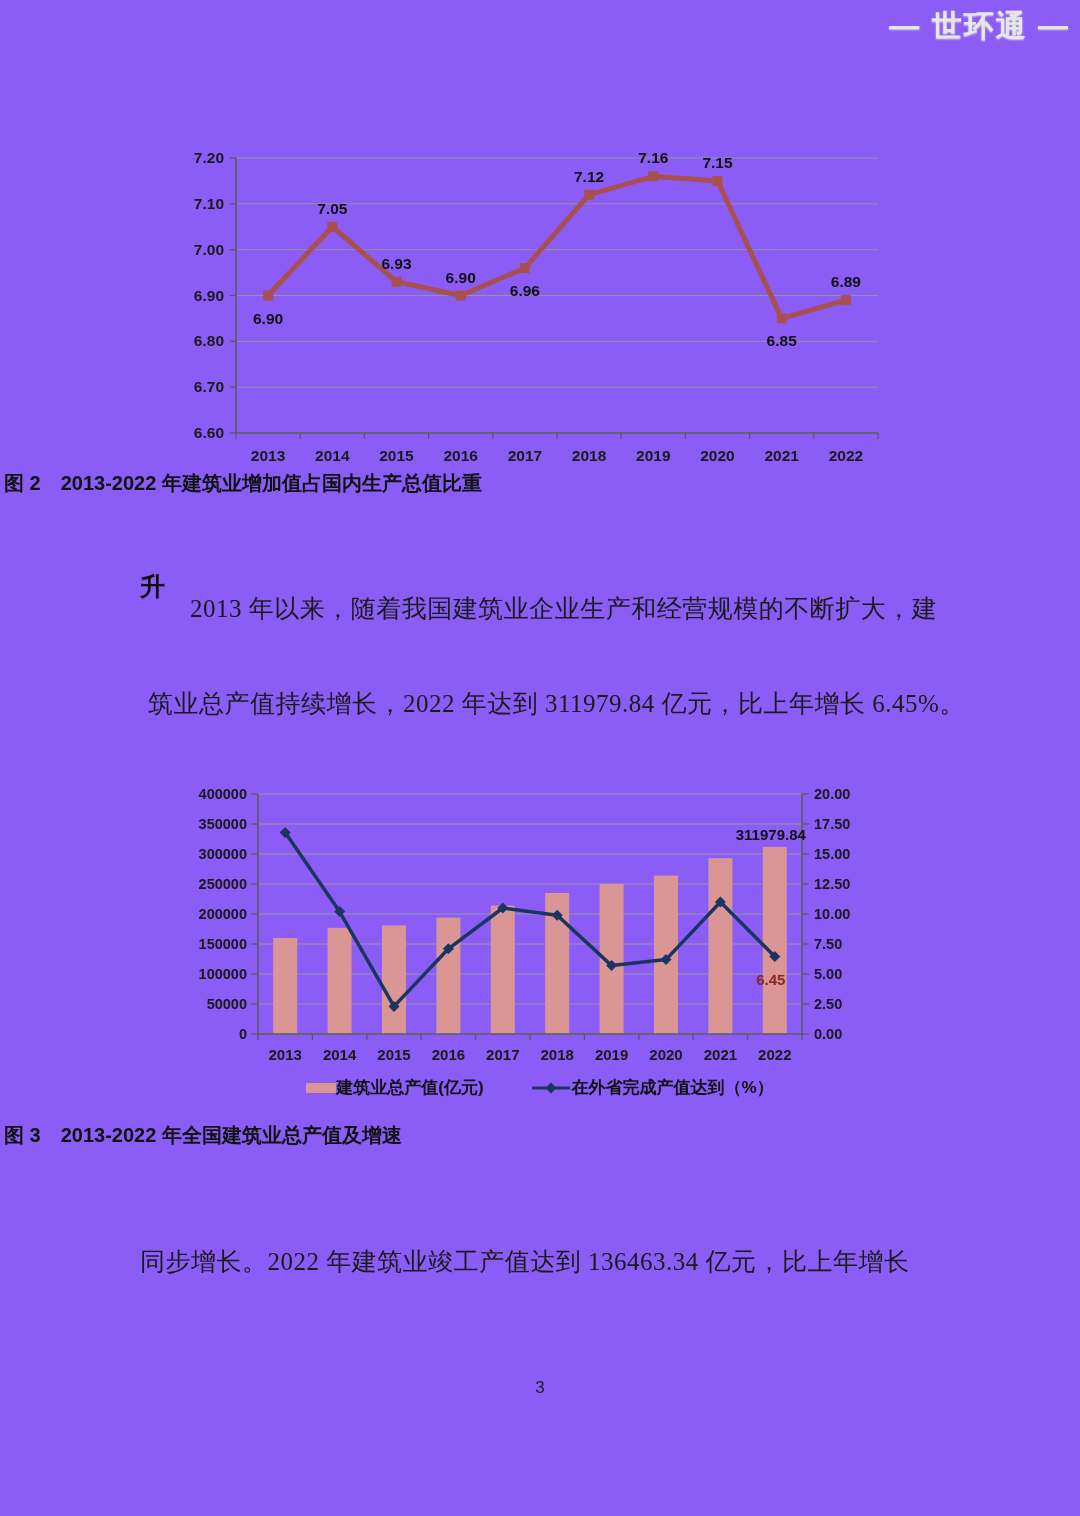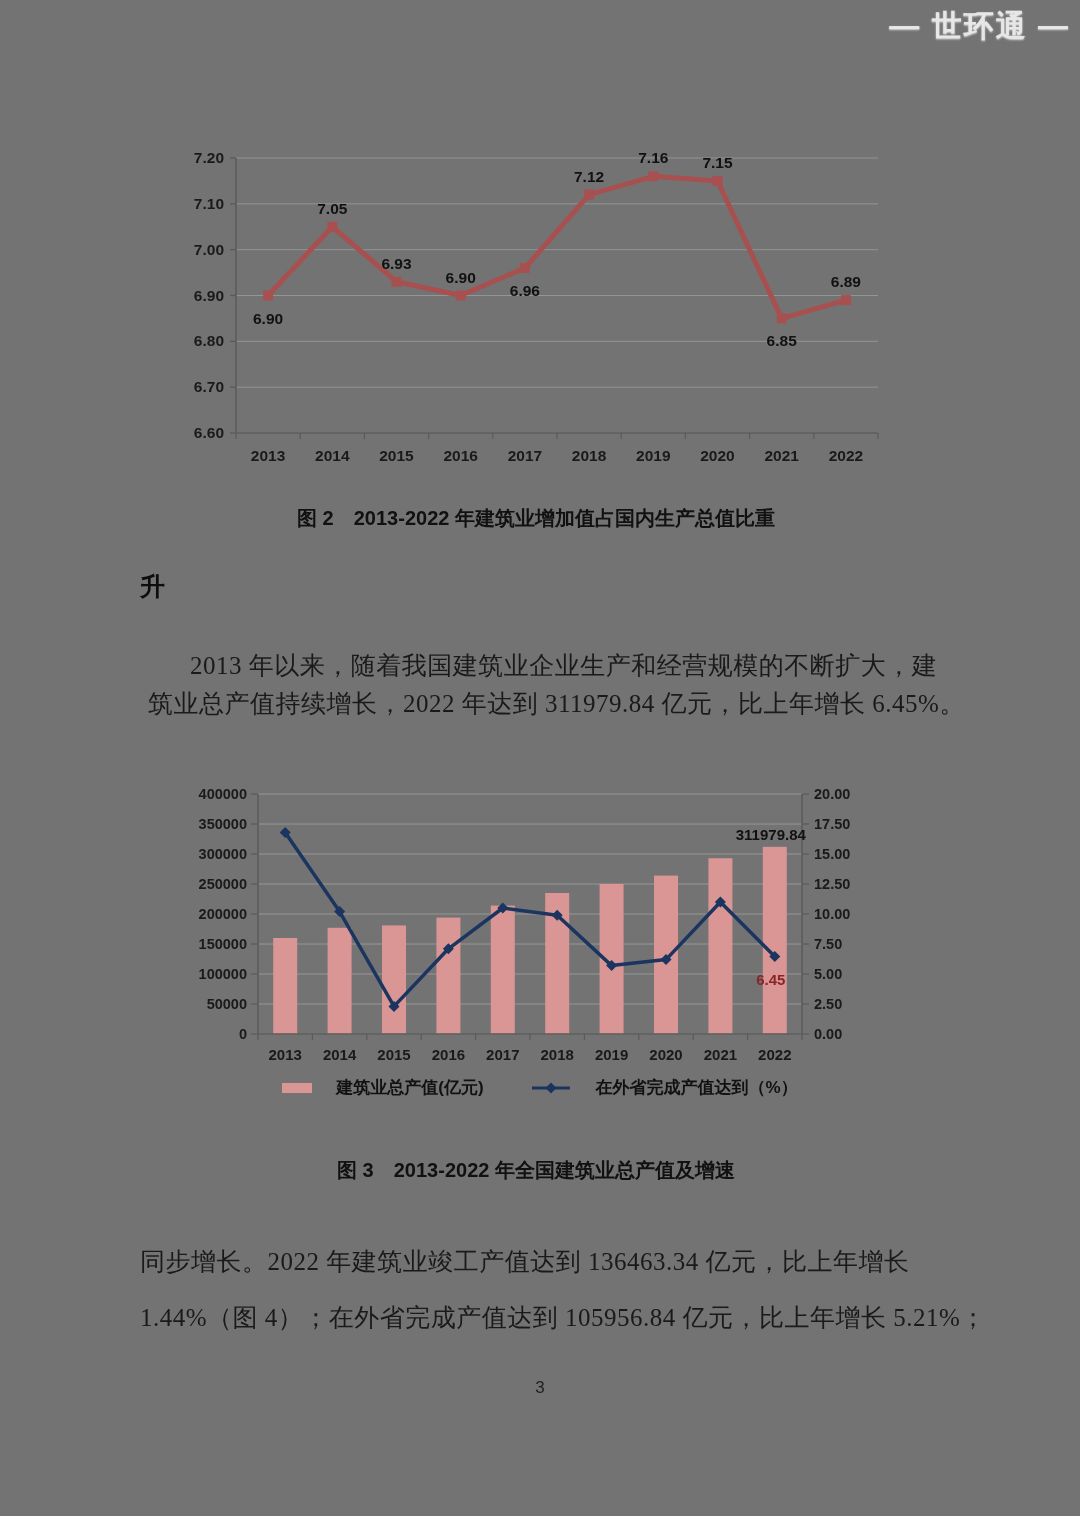--- a/index.html
+++ b/index.html
@@ -1,48 +1,48 @@
 <!DOCTYPE html>
 <html><head>
 <meta charset="utf-8">
 <style>
   html,body{margin:0;padding:0;background:#f2f2f2;}
   .page{
     position:relative;width:1080px;height:1516px;margin:0 auto;
-    background:#737373;overflow:hidden;
+    background:#8b5cf6;overflow:hidden;
     font-family:"Liberation Serif","DejaVu Serif",serif;color:#1c1c1c;
   }
   .watermark{
     position:absolute;top:6px;right:10px;
     font-family:"Liberation Sans",sans-serif;font-weight:bold;
     font-size:30px;letter-spacing:2px;color:#e7e7e7;
     text-shadow:0 1px 2px #dcdcdc;white-space:nowrap;
   }
   .chart{position:absolute;}
   .caption{
-    position:absolute;left:16px;width:1040px;text-align:center;
+    position:absolute;left:4px;width:1040px;text-align:left;
     font-family:"Liberation Sans",sans-serif;font-weight:bold;
-    font-size:20px;color:#111;white-space:nowrap;margin-top:35px;
+    font-size:20px;color:#111;white-space:nowrap;
   }
   .heading{
     position:absolute;font-family:"Liberation Sans",sans-serif;
     font-weight:bold;font-size:25px;color:#0d0d0d;
     letter-spacing:0.5px;white-space:nowrap;
   }
   .bodyline{
     position:absolute;font-size:25px;letter-spacing:0.5px;
     white-space:nowrap;color:#1a1a1a;
   }
   .legend{
     position:absolute;top:1076px;left:0;width:1080px;
     display:flex;justify-content:center;align-items:center;gap:46px;
     font-family:"Liberation Sans",sans-serif;font-weight:bold;
     font-size:17px;color:#111;
   }
-  .legend-item{display:flex;align-items:center;gap:24px;}
+  .legend-item{display:flex;align-items:center;gap:0;}
   .swatch-bar{display:inline-block;width:30px;height:10px;background:#d99694;}
   .pagenum{
     position:absolute;top:1378px;left:0;width:1080px;text-align:center;
     font-size:17px;color:#222;font-family:"Liberation Sans",sans-serif;
   }
 </style>
 </head>
 <body>
 
 <div class="page">
@@ -114,21 +114,21 @@
       <rect x="626.7" y="173.41666666666677" width="10" height="10" fill="#a85050"></rect>
       <text x="631.7" y="206.41666666666677" text-anchor="middle" font-size="15.5" fill="#111" font-family="&quot;Liberation Sans&quot;,sans-serif" font-weight="bold">6.85</text>
       <rect x="690.9" y="155.08333333333343" width="10" height="10" fill="#a85050"></rect>
       <text x="695.9" y="147.08333333333343" text-anchor="middle" font-size="15.5" fill="#111" font-family="&quot;Liberation Sans&quot;,sans-serif" font-weight="bold">6.89</text>
     </svg>
 
   <div class="caption" style="top:470px;">图 2　2013-2022 年建筑业增加值占国内生产总值比重</div>
 
   <div class="heading" style="left:140px;top:570px;">升</div>
 
-  <div class="bodyline" style="left:190px;top:649px;">2013 年以来，随着我国建筑业企业生产和经营规模的不断扩大，建</div>
+  <div class="bodyline" style="left:190px;top:592px;">2013 年以来，随着我国建筑业企业生产和经营规模的不断扩大，建</div>
   <div class="bodyline" style="left:148px;top:687px;">筑业总产值持续增长，2022 年达到 311979.84 亿元，比上年增长 6.45%。</div>
 
   <svg id="fig3-svg" class="chart" style="left:150px;top:778px;" width="780" height="300">
       <line x1="108" y1="256" x2="652" y2="256" stroke="#979797" stroke-width="1"></line>
       <line x1="108" y1="226" x2="652" y2="226" stroke="#979797" stroke-width="1"></line>
       <line x1="108" y1="196" x2="652" y2="196" stroke="#979797" stroke-width="1"></line>
       <line x1="108" y1="166" x2="652" y2="166" stroke="#979797" stroke-width="1"></line>
       <line x1="108" y1="136" x2="652" y2="136" stroke="#979797" stroke-width="1"></line>
       <line x1="108" y1="106" x2="652" y2="106" stroke="#979797" stroke-width="1"></line>
       <line x1="108" y1="76" x2="652" y2="76" stroke="#979797" stroke-width="1"></line>
@@ -229,17 +229,16 @@
         <line x1="2" y1="6" x2="40" y2="6" stroke="#1b3560" stroke-width="3"></line>
         <polygon points="21,0.5 26.5,6 21,11.5 15.5,6" fill="#1b3560"></polygon>
       </svg>
       <span>在外省完成产值达到（%）</span>
     </span>
   </div>
 
   <div class="caption" style="top:1122px;">图 3　2013-2022 年全国建筑业总产值及增速</div>
 
   <div class="bodyline" style="left:140px;top:1245px;">同步增长。2022 年建筑业竣工产值达到 136463.34 亿元，比上年增长</div>
-  <div class="bodyline" style="left:140px;top:1301px;">1.44%（图 4）；在外省完成产值达到 105956.84 亿元，比上年增长 5.21%；</div>
 
   <div class="pagenum">3</div>
 
 </div>
 
 </body></html>

